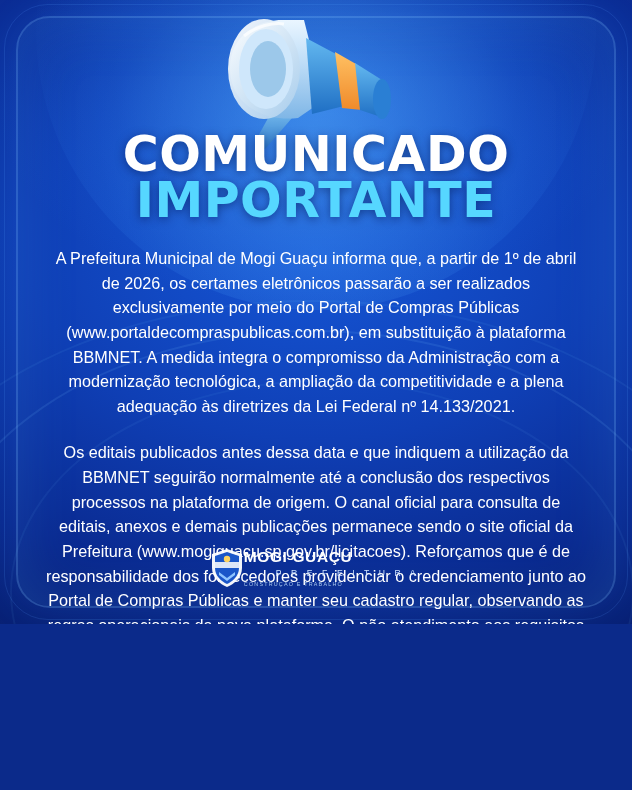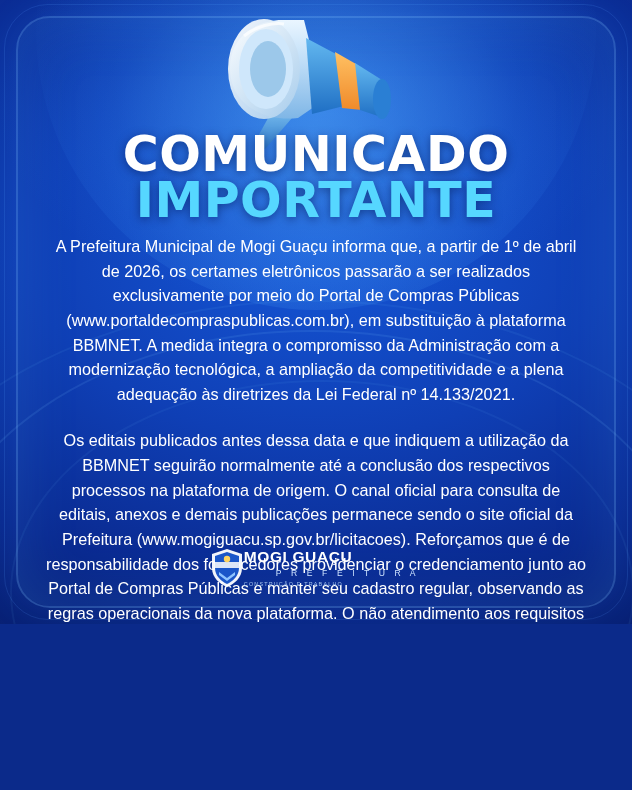--- a/index.html
+++ b/index.html
@@ -93,21 +93,21 @@
   .body-copy {
     position: absolute;
     left: 46px;
     right: 46px;
     top: 234px;
     text-align: center;
     color: #ffffff;
     font-size: 16.2px;
     line-height: 1.52;
   }
-  .body-copy p { margin: 0 0 18px 0; }
+  .body-copy p { margin: 12px 0 18px 0; }
   .body-copy p:last-child { margin-bottom: 0; }
   .para2 { margin-top: 22px !important; }
 
   
   .footer {
     position: absolute;
     left: 0; right: 3px;
     bottom: 36px;
     display: flex;
     align-items: center;

